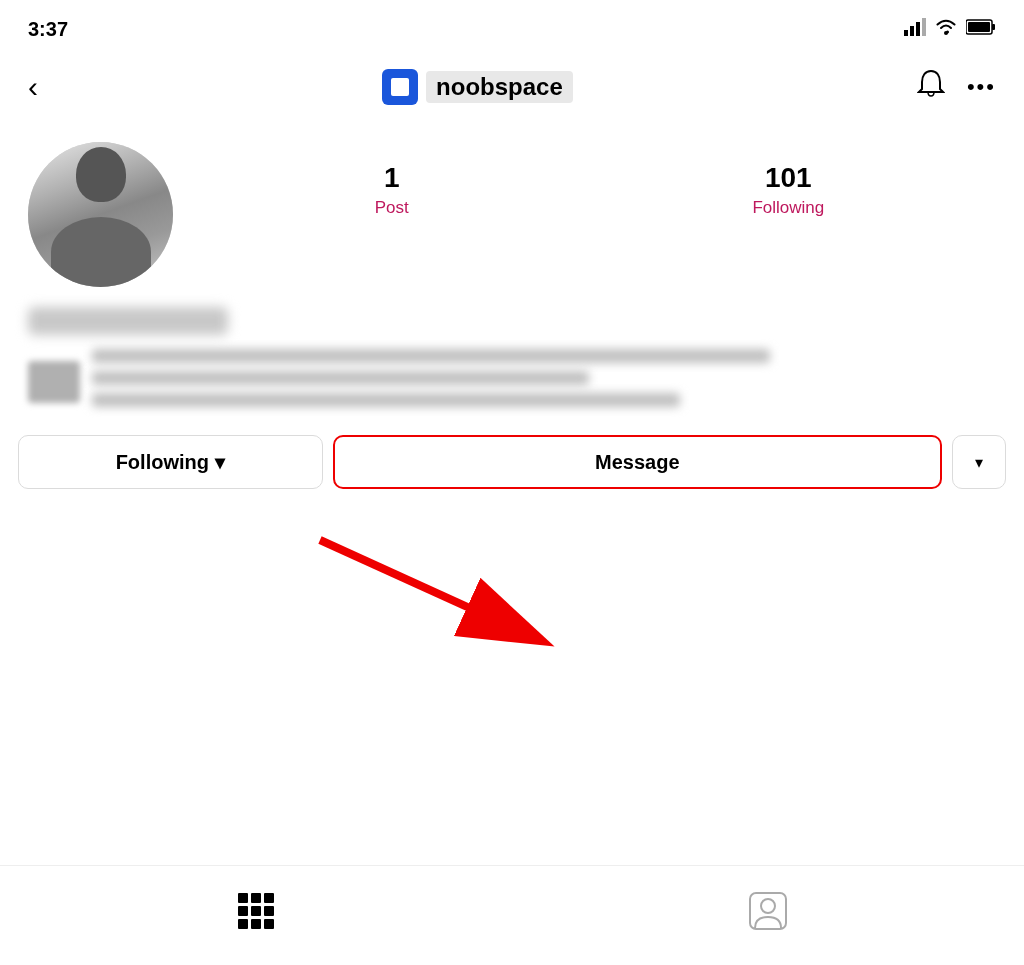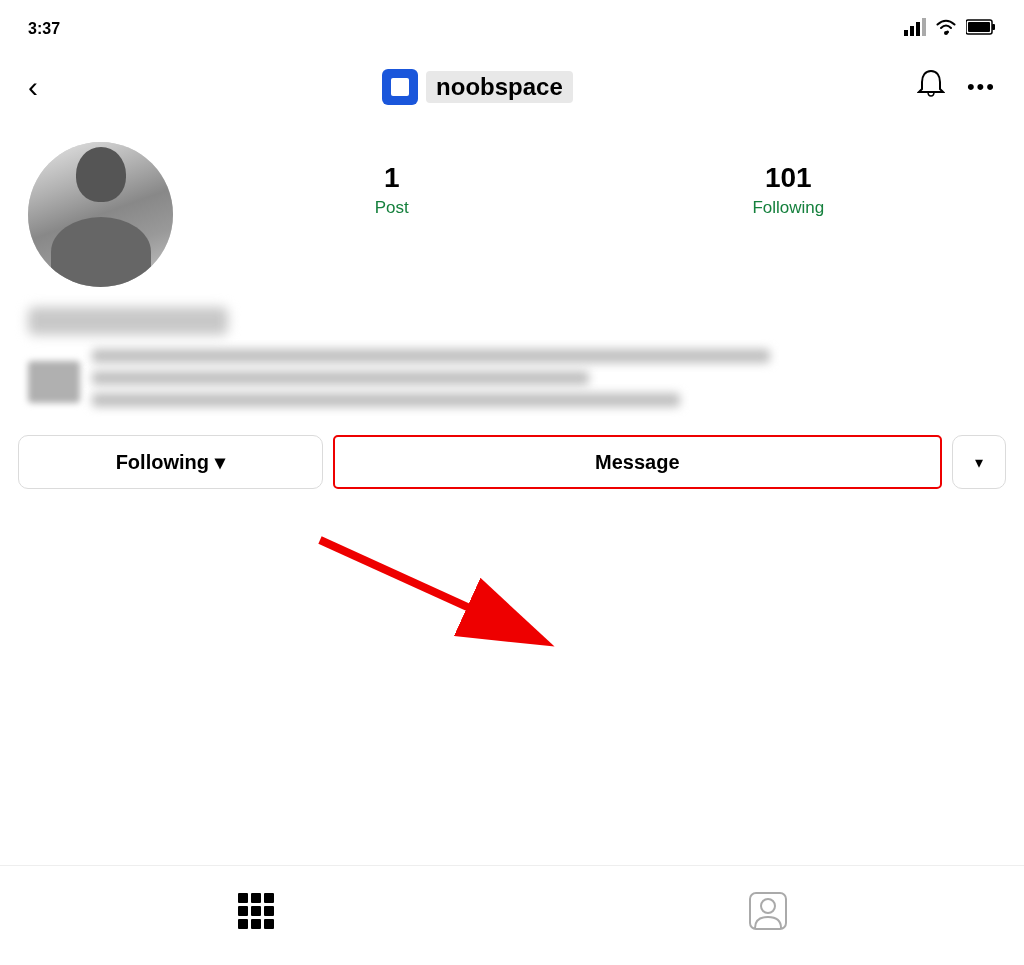--- a/index.html
+++ b/index.html
@@ -14,21 +14,21 @@
 
     
     .status-bar {
       display: flex;
       justify-content: space-between;
       align-items: center;
       padding: 14px 28px 8px;
       height: 52px;
     }
     .status-time {
-      font-size: 16px;
+      font-size: 20px;
       font-weight: 700;
       color: #000;
     }
     .status-icons {
       display: flex;
       align-items: center;
       gap: 8px;
     }
 
     
@@ -151,21 +151,21 @@
       align-items: center;
       gap: 4px;
     }
     .stat-number {
       font-size: 28px;
       font-weight: 700;
       color: #000;
     }
     .stat-label {
       font-size: 17px;
-      color: #15803d;
+      color: #be185d;
     }
 
     
     .profile-info {
       padding: 10px 28px;
     }
     .blurred-name {
       height: 28px;
       background: #c8c8c8;
       border-radius: 6px;
@@ -219,21 +219,21 @@
       cursor: pointer;
       display: flex;
       align-items: center;
       justify-content: center;
       gap: 6px;
     }
     .btn-message {
       flex: 2;
       height: 54px;
       border: 2.5px solid #e00;
-      border-radius: 5px;
+      border-radius: 10px;
       background: #fff;
       font-size: 20px;
       font-weight: 600;
       color: #000;
       cursor: pointer;
       display: flex;
       align-items: center;
       justify-content: center;
     }
     .btn-chevron {

